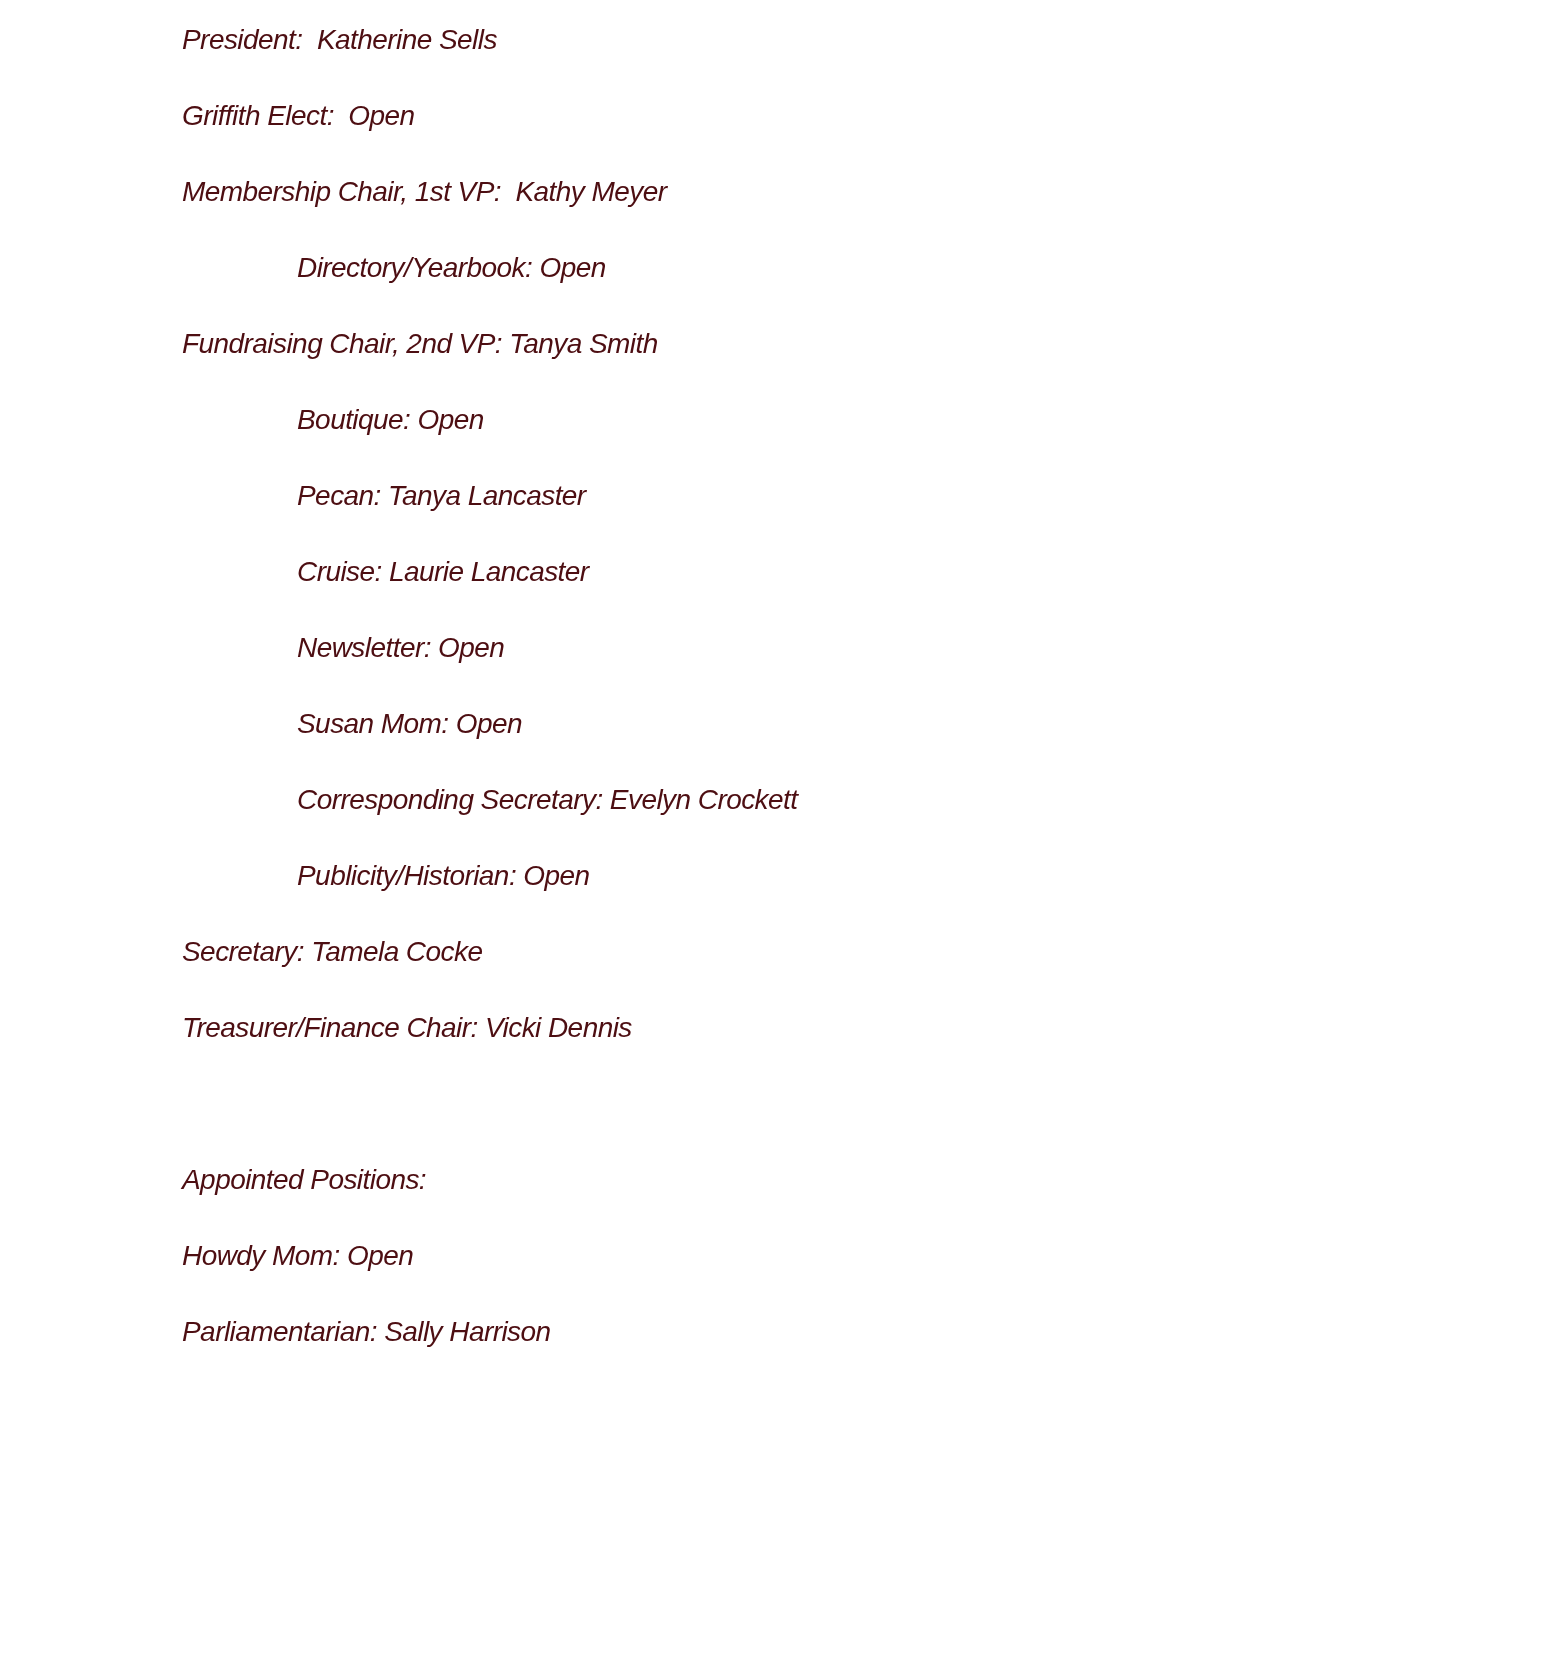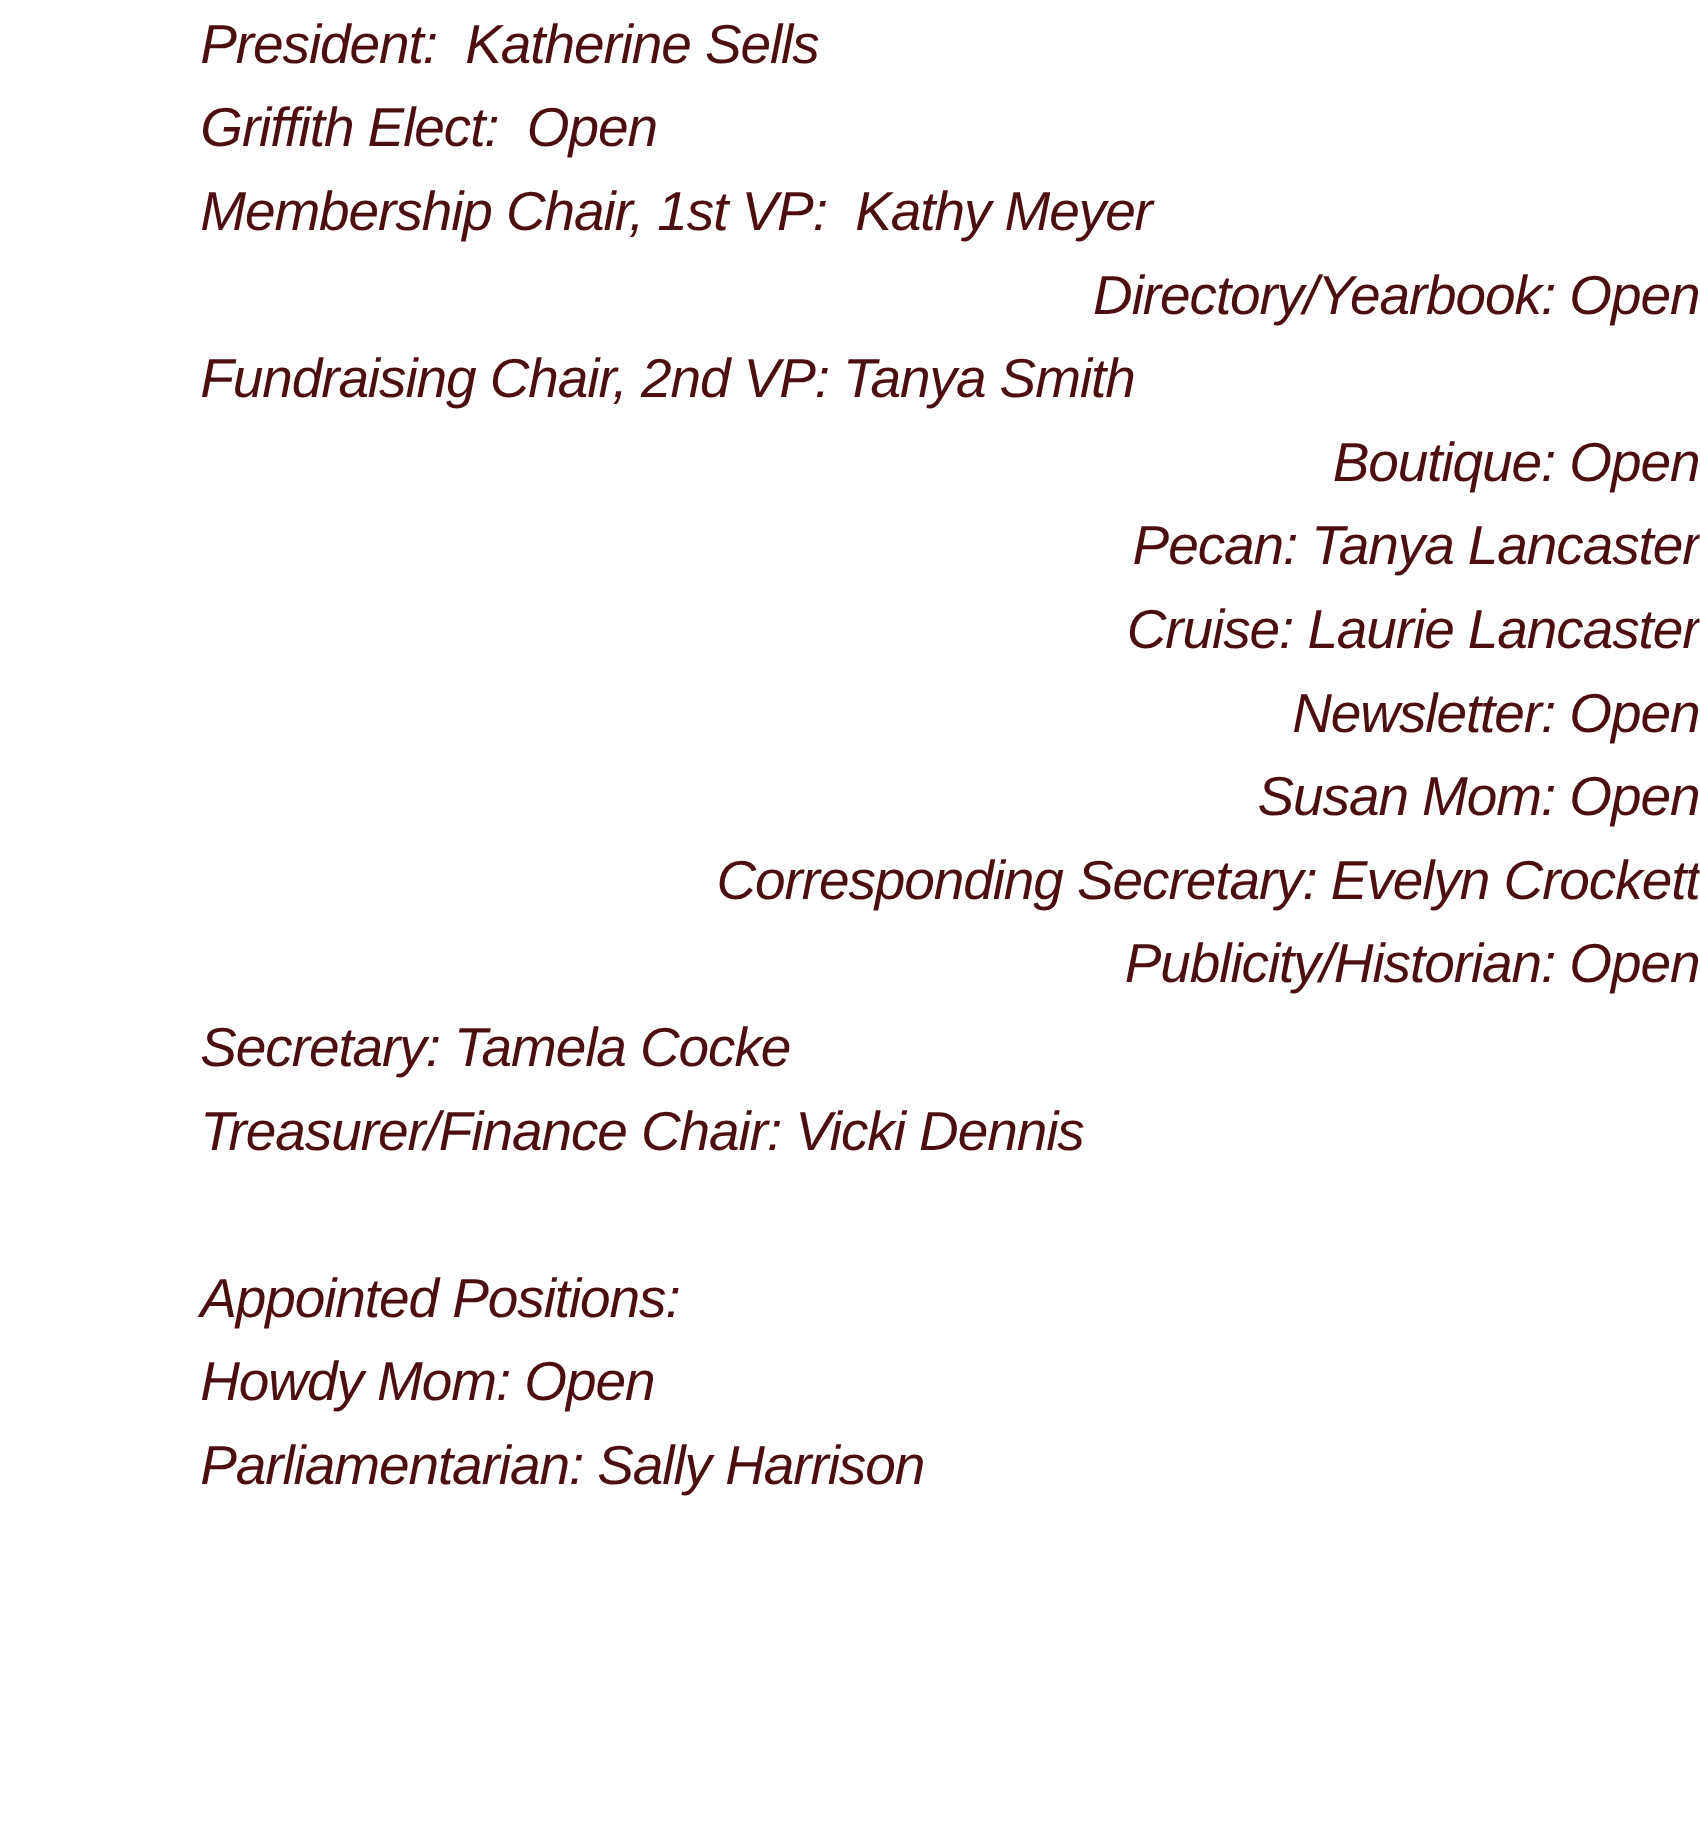--- a/index.html
+++ b/index.html
@@ -19,31 +19,30 @@
     overflow: hidden;
   }
   .doc {
     padding-top: 2px;
     width: 100%;
     height: 100%;
   }
   .line {
     font-family: "Liberation Sans", sans-serif;
     font-style: italic;
-    font-size: 50px;
+    font-size: 28px;
     line-height: var(--line-pitch);
     min-height: var(--line-pitch);
     letter-spacing: -0.02em;
     color: var(--text-color);
     white-space: pre;
     padding-left: 182px;
   }
   .line.indent {
     padding-left: 297px;
-    text-align: right;
   }
 </style>
 </head>
 <body>
 
 <main class="doc">
   <section id="officer-list">
       <div class="line">President:  Katherine Sells</div>
       <div class="line">Griffith Elect:  Open</div>
       <div class="line">Membership Chair, 1st VP:  Kathy Meyer</div>

